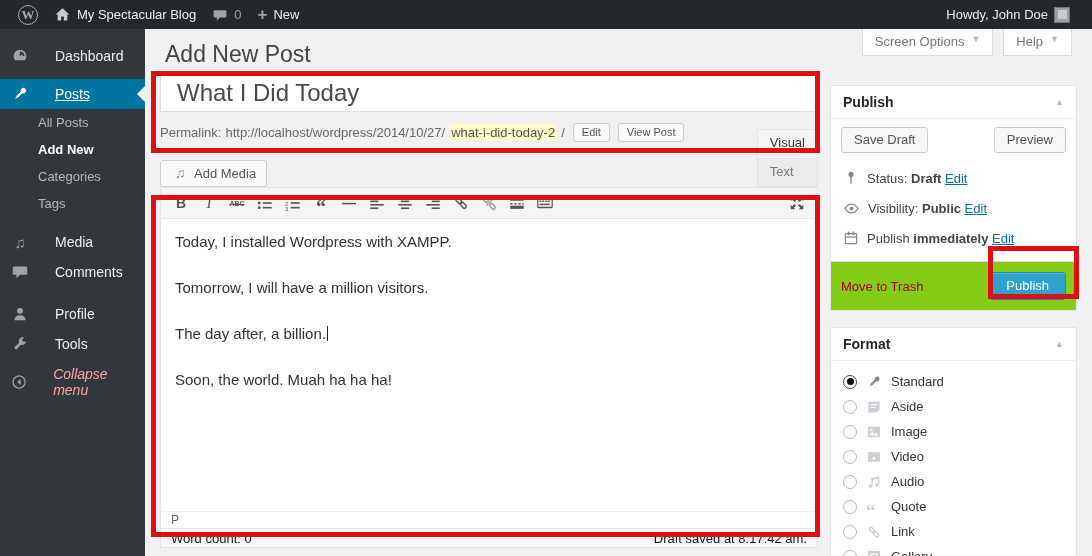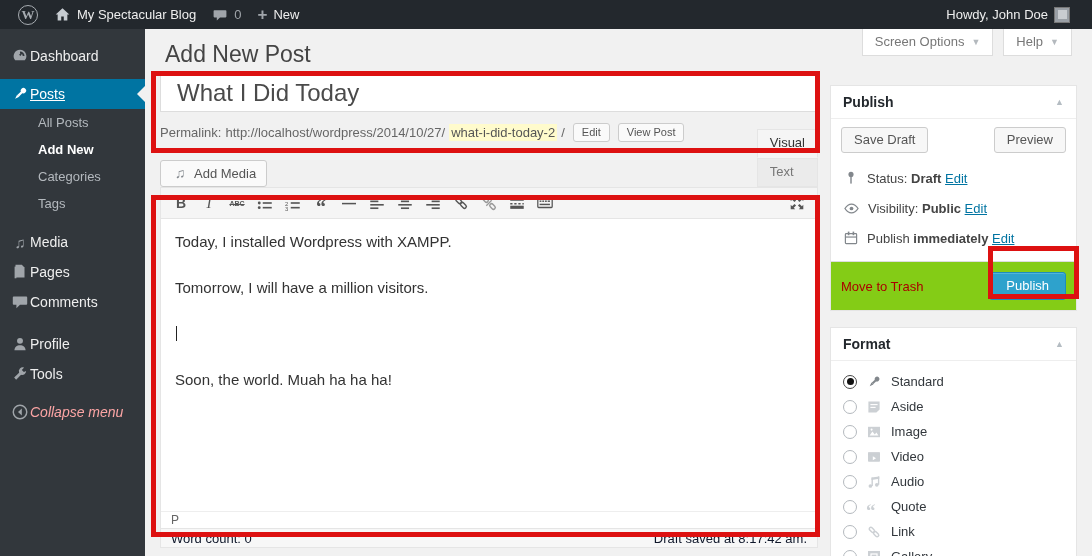--- a/index.html
+++ b/index.html
@@ -14,38 +14,38 @@
   .ab-muted { color:#a0a5aa; }
   .ab-right { margin-left:auto; display:flex; align-items:center; gap:8px; }
   .avatar { width:16px; height:16px; background:#9aa0a6; border:1px solid #777; display:flex; align-items:center; justify-content:center; }
   .avatar span { width:9px; height:9px; background:#c9cdd1; display:block; }
   .wplogo { width:20px; height:20px; border:1.5px solid #a7acb1; border-radius:50%; color:#a7acb1;
     font-family:"Liberation Serif", serif; font-size:13px; font-weight:bold; display:flex; align-items:center; justify-content:center; }
   .plus { font-size:17px; font-weight:bold; color:#a0a5aa; line-height:1; }
 
   
   .sidebar { position:absolute; top:29px; left:0; bottom:0; width:145px; background:#32373c; color:#eee; padding-top:12px; z-index:10; }
-  .m-item { display:flex; align-items:center; gap:1px; height:30px; padding:0 8px 0 11px; font-size:14px; cursor:pointer; position:relative; color:#eee; }
+  .m-item { display:flex; align-items:center; gap:26px; height:30px; padding:0 8px 0 11px; font-size:14px; cursor:pointer; position:relative; color:#eee; }
   .m-item svg, .m-item .gl { color:#a0a5aa; }
   .m-item.active { background:#0074a2; color:#fff; margin-top:8px;text-decoration:underline; }
   .m-item.active svg { color:#fff; }
   .m-item.active::after { content:""; position:absolute; right:0; top:50%; margin-top:-8px;
     border:8px solid transparent; border-right-color:#f1f1f1; }
   .submenu { padding:0 0 10px; }
   .sm-item { padding:6px 0 6px 38px; font-size:13px; color:#b4b9be; cursor:pointer; }
   .sm-item.current { color:#fff; font-weight:bold; }
   .m-sep { height:12px; }
   .collapse { margin-top:8px; color:#fca5a5;font-style:italic; }
   .gl { font-size:15px; width:18px; text-align:center; }
 
   
   .main { position:absolute; top:29px; left:145px; right:0; bottom:0; padding:0 15px 0 15px; }
   .screen-tabs { position:absolute; top:0; right:20px; display:flex; gap:10px; z-index:5; }
   .stab { background:#fff; border:1px solid #ddd; border-top:none; color:#777; font-size:13px;
-    padding:5px 12px 6px; display:flex; align-items:center; gap:7px; cursor:pointer; }
+    padding:5px 12px 6px; display:flex; gap:7px; cursor:pointer; }
   .stab .arr { font-size:9px; color:#b4b9be; }
   h1 { font-size:23px; font-weight:normal; color:#444; padding:13px 0 7px 5px; line-height:25px; }
   .columns { display:flex; align-items:flex-start; }
   .leftcol { width:658px; }
   .rightcol { width:247px; margin-left:12px; }
 
   
   .titlewrap { margin-top:0; }
   #title { width:100%; height:38px; border:1px solid #ddd; background:#fff; padding:3px 16px;
     font-size:24px; color:#4a4a4a; font-family:"Liberation Sans", sans-serif; outline:none; }
@@ -171,27 +171,20 @@
     <div class="sm-item current">Add New</div>
     <div class="sm-item">Categories</div>
     <div class="sm-item">Tags</div>
   </div>
   <div class="m-item">
     <span class="gl">♫</span>
     <span>Media</span>
   </div>
   <div class="m-item">
     <svg width="18" height="18" viewBox="0 0 20 20" fill="currentColor">
-        <path d="M5 2h7l3 3v11H5z"></path>
-        <rect x="4" y="4" width="2" height="13"></rect>
-      </svg>
-    <span>Pages</span>
-  </div>
-  <div class="m-item">
-    <svg width="18" height="18" viewBox="0 0 20 20" fill="currentColor">
         <path d="M3 4h14a1 1 0 0 1 1 1v7a1 1 0 0 1-1 1h-7l-4 4v-4H3a1 1 0 0 1-1-1V5a1 1 0 0 1 1-1z"></path>
       </svg>
     <span>Comments</span>
   </div>
   <div class="m-sep"></div>
   <div class="m-item">
     <svg width="18" height="18" viewBox="0 0 20 20" fill="currentColor">
         <circle cx="10" cy="6.5" r="3.3"></circle>
         <path d="M3.8 17c0-3.4 2.8-5.6 6.2-5.6s6.2 2.2 6.2 5.6z"></path>
       </svg>
@@ -341,21 +334,21 @@
           </div>
           <div class="tbtn tb-right">
             <svg width="18" height="18" viewBox="0 0 20 20" fill="currentColor">
                 <path d="M3 3h5L6.4 4.6 9 7.2 7.2 9 4.6 6.4 3 8zM17 3v5l-1.6-1.6L12.8 9 11 7.2l2.6-2.6L12 3zM3 17v-5l1.6 1.6L7.2 11 9 12.8l-2.6 2.6L8 17zM17 17h-5l1.6-1.6L11 12.8 12.8 11l2.6 2.6L17 12z"></path>
               </svg>
           </div>
         </div>
         <div class="econtent">
           <p>Today, I installed Wordpress with XAMPP.</p>
           <p>Tomorrow, I will have a million visitors.</p>
-          <p><span class="caret"></span></p>
+          <p><span>The day after, a billion.</span><span class="caret"></span></p>
           <p>Soon, the world. Muah ha ha ha!</p>
         </div>
         <div class="pathbar">P</div>
       </div>
 
       <div class="statusbar">
         <span><span>Word count:</span> <span>0</span></span>
         <span>Draft saved at 8:17:42 am.</span>
       </div>
     </div>

